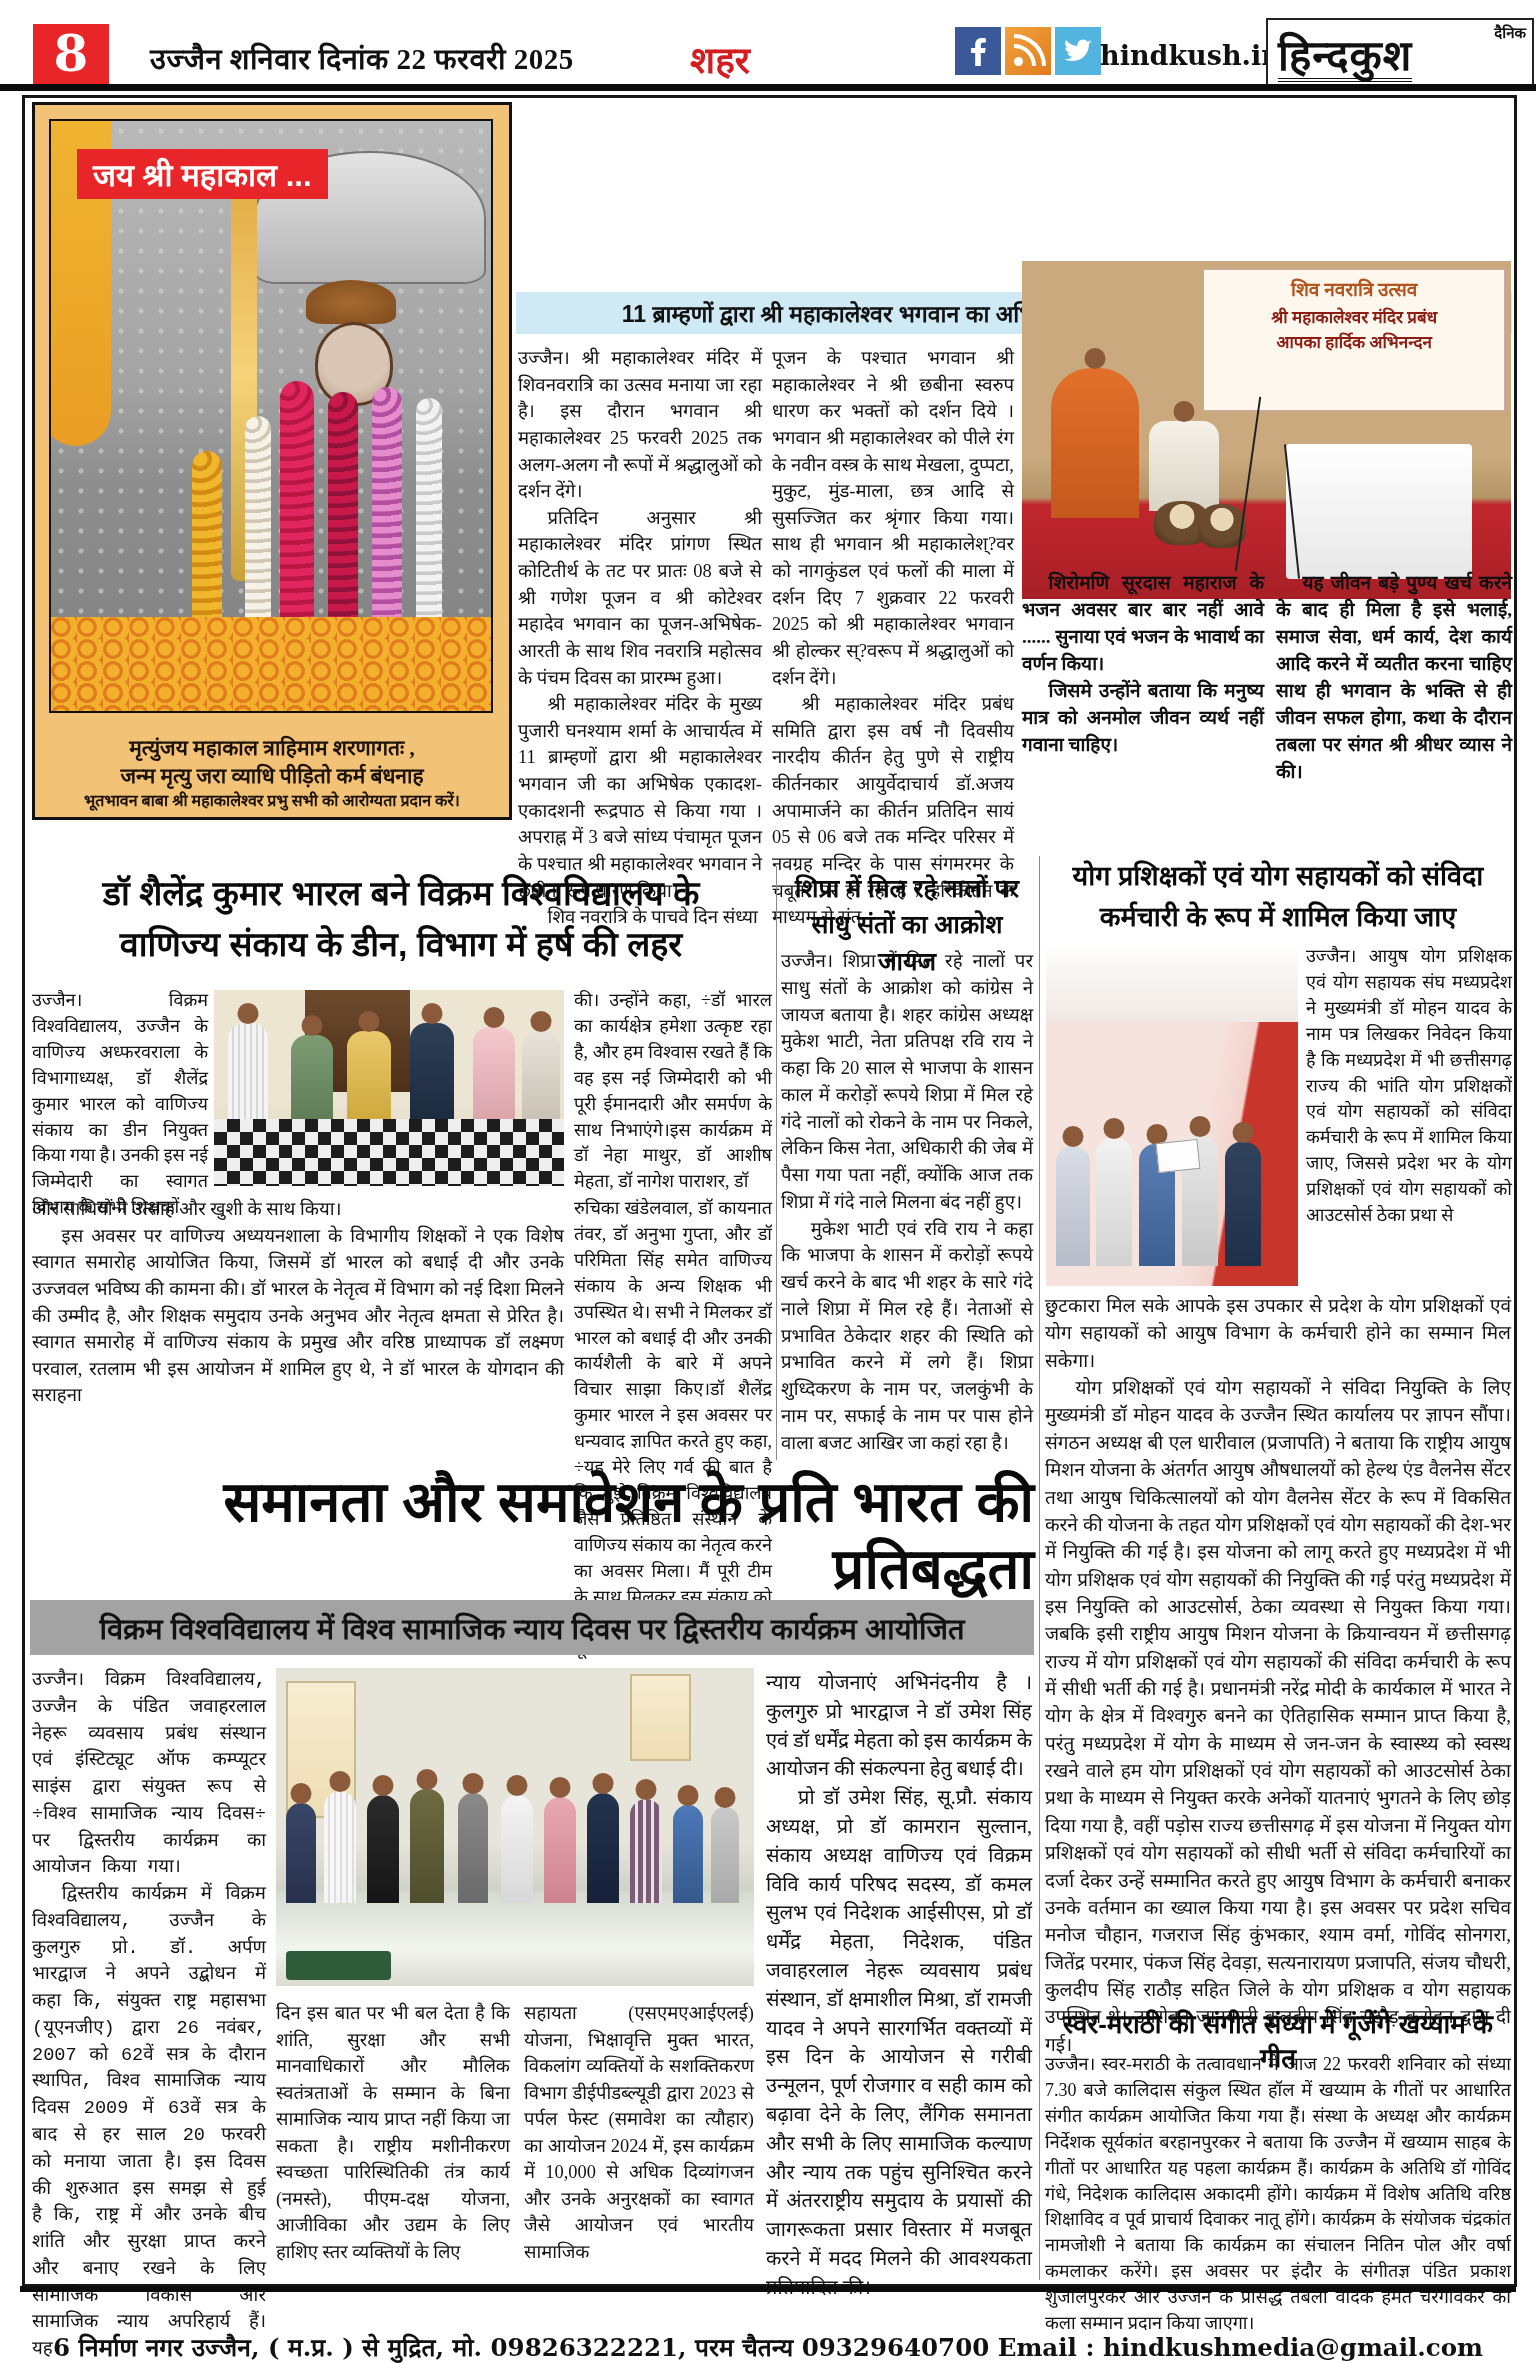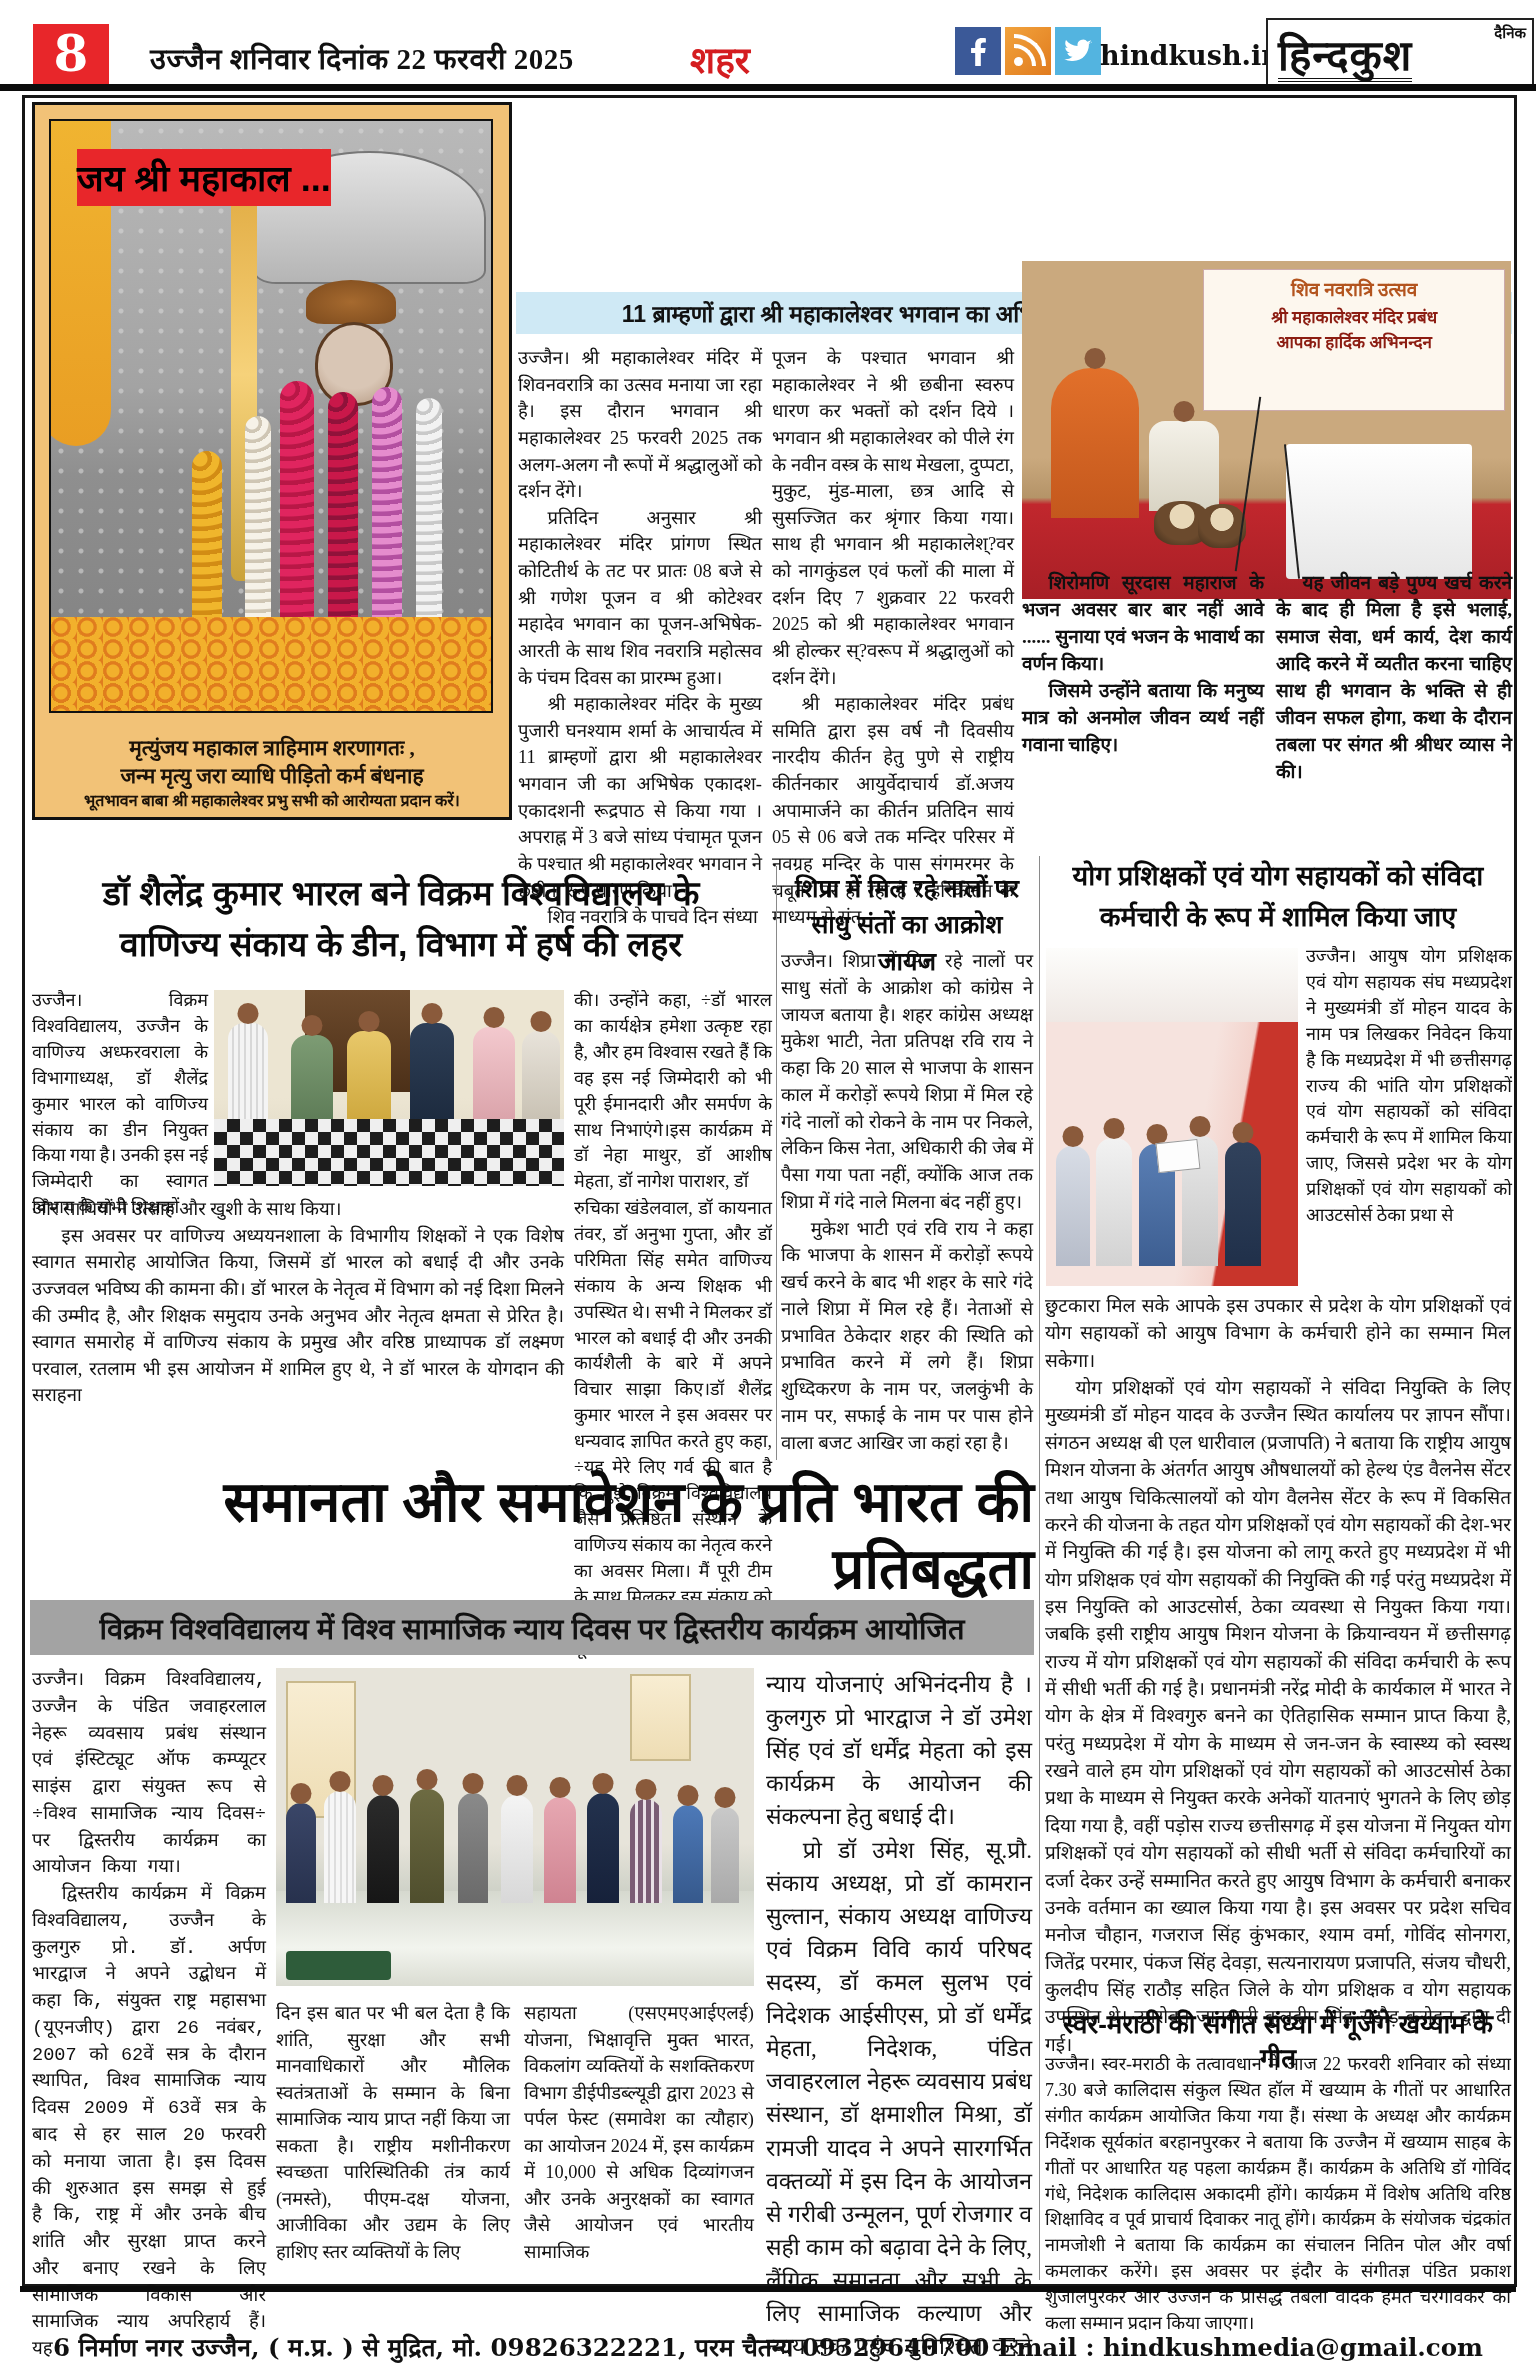--- a/index.html
+++ b/index.html
@@ -40,22 +40,22 @@
   .canopy{position:absolute;left:46%;top:5%;width:52%;height:22%;border-radius:50% 50% 10% 10%;
      background:linear-gradient(#e3e3e3,#b5b5b5);border:2px solid #777;}
   .pillar{position:absolute;left:41%;top:8%;width:26px;height:70%;background:linear-gradient(#e0a93f,#f6d27a,#caa23a);border-radius:8px;}
   .drape{position:absolute;left:-10px;top:0;width:70px;height:55%;background:linear-gradient(#f0b431,#e99e23);border-radius:0 0 40px 40px;}
   .idolface{position:absolute;left:60%;top:34%;width:72px;height:78px;border-radius:50% 50% 45% 45%;
      background:radial-gradient(circle at 50% 40%,#d9c6b5 55%,#b39780);border:3px solid #5b3b22;}
   .turban{position:absolute;left:58%;top:27%;width:90px;height:44px;border-radius:50% 50% 20% 20%;background:radial-gradient(#a66a2f,#7c4a1d);}
   .garland{position:absolute;border-radius:28px;}
   .marigoldband{position:absolute;left:0;bottom:0;width:100%;height:16%;
      background:repeating-radial-gradient(circle at 10px 10px,#f2b02c 0 6px,#e07c1e 7px 9px,transparent 10px),linear-gradient(#e89b25,#d97e17);background-size:26px 22px,100% 100%;}
-  .kicker{position:absolute;left:26px;top:28px;background:#e8262a;color:#000000;font-family:"Liberation Sans","DejaVu Sans",sans-serif;
-     font-weight:bold;font-size:36px;padding:4px 0;}
+  .kicker{position:absolute;left:26px;top:28px;background:#e8262a;color:#ffffff;font-family:"Liberation Sans","DejaVu Sans",sans-serif;
+     font-weight:bold;font-size:31px;padding:4px 16px;}
   .mahacap{position:absolute;left:8px;bottom:6px;width:458px;text-align:center;font-weight:bold;color:#1c1208;}
   .mahacap .c1{font-size:21px;}
   .mahacap .c3{font-size:16px;}
   
   .leadhead{left:515px;top:98px;width:1000px;font-size:41px;line-height:1.43;}
   .leadsub{left:516px;top:292px;width:996px;background:#cfe9f5;font-family:"Liberation Sans","DejaVu Sans",sans-serif;
      font-weight:bold;font-size:23px;text-align:center;padding:5px 0;}
   .leadcol1{left:518px;top:345px;width:244px;height:498px;}
   .leadcol2{left:772px;top:345px;width:242px;height:498px;}
   .stagephoto{left:1022px;top:225px;width:489px;height:338px;overflow:hidden;background:linear-gradient(#caa97e 58%,#b59468 70%,#c1272d 72%,#a81f26);margin-top:36px;}
@@ -92,21 +92,21 @@
   .sjhead{left:30px;top:1468px;width:1004px;font-size:56px;line-height:1.2;text-align:right;}
   .sjsub{left:30px;top:1600px;width:1004px;background:#a3a3a3;font-family:"Liberation Sans","DejaVu Sans",sans-serif;
      font-weight:bold;font-size:29px;text-align:center;padding:8px 0;}
   .sjcol1{left:32px;top:1668px;width:234px;height:614px;font-size:18.6px;font-family:Liberation Mono, monospace;}
   .sjphoto{left:276px;top:1668px;width:478px;height:318px;overflow:hidden;background:linear-gradient(#e7e4da 55%,#cfd2c8 70%,#b9c0b4);}
   .win{position:absolute;background:linear-gradient(#f8edd2,#eeddb4);border:2px solid #c9b98c;}
   .floor{position:absolute;left:0;bottom:0;width:100%;height:30%;background:linear-gradient(#d6d9cf,#f2f4ee 60%,#dadcd2);}
   .mat{position:absolute;left:2%;bottom:2%;width:22%;height:9%;background:#2e5c3a;border-radius:4px;}
   .sjbelow1{left:276px;top:2000px;width:234px;height:282px;font-size:18.4px;}
   .sjbelow2{left:524px;top:2000px;width:230px;height:282px;font-size:18.4px;}
-  .sjright{left:766px;top:1668px;width:266px;height:614px;font-size:23px;}
+  .sjright{left:766px;top:1668px;width:266px;height:614px;font-size:20px;}
   
   .khhead{left:1044px;top:2008px;width:468px;font-size:26px;line-height:1.3;}
   .khbody{left:1045px;top:2052px;width:466px;height:228px;font-size:18px;}
   
   .botrule{left:20px;top:2286px;width:1496px;height:6px;background:#0c0c0c;}
   .foot{left:20px;width:1496px;text-align:center;font-weight:bold;font-size:24.5px;font-family:"DejaVu Serif",serif;}
   .f1{top:2298px;} .f2{top:2330px;}
   
   .pp{position:absolute;border-radius:16px 16px 0 0;}
   .pp::before{content:'';position:absolute;top:-20px;left:50%;transform:translateX(-50%);

